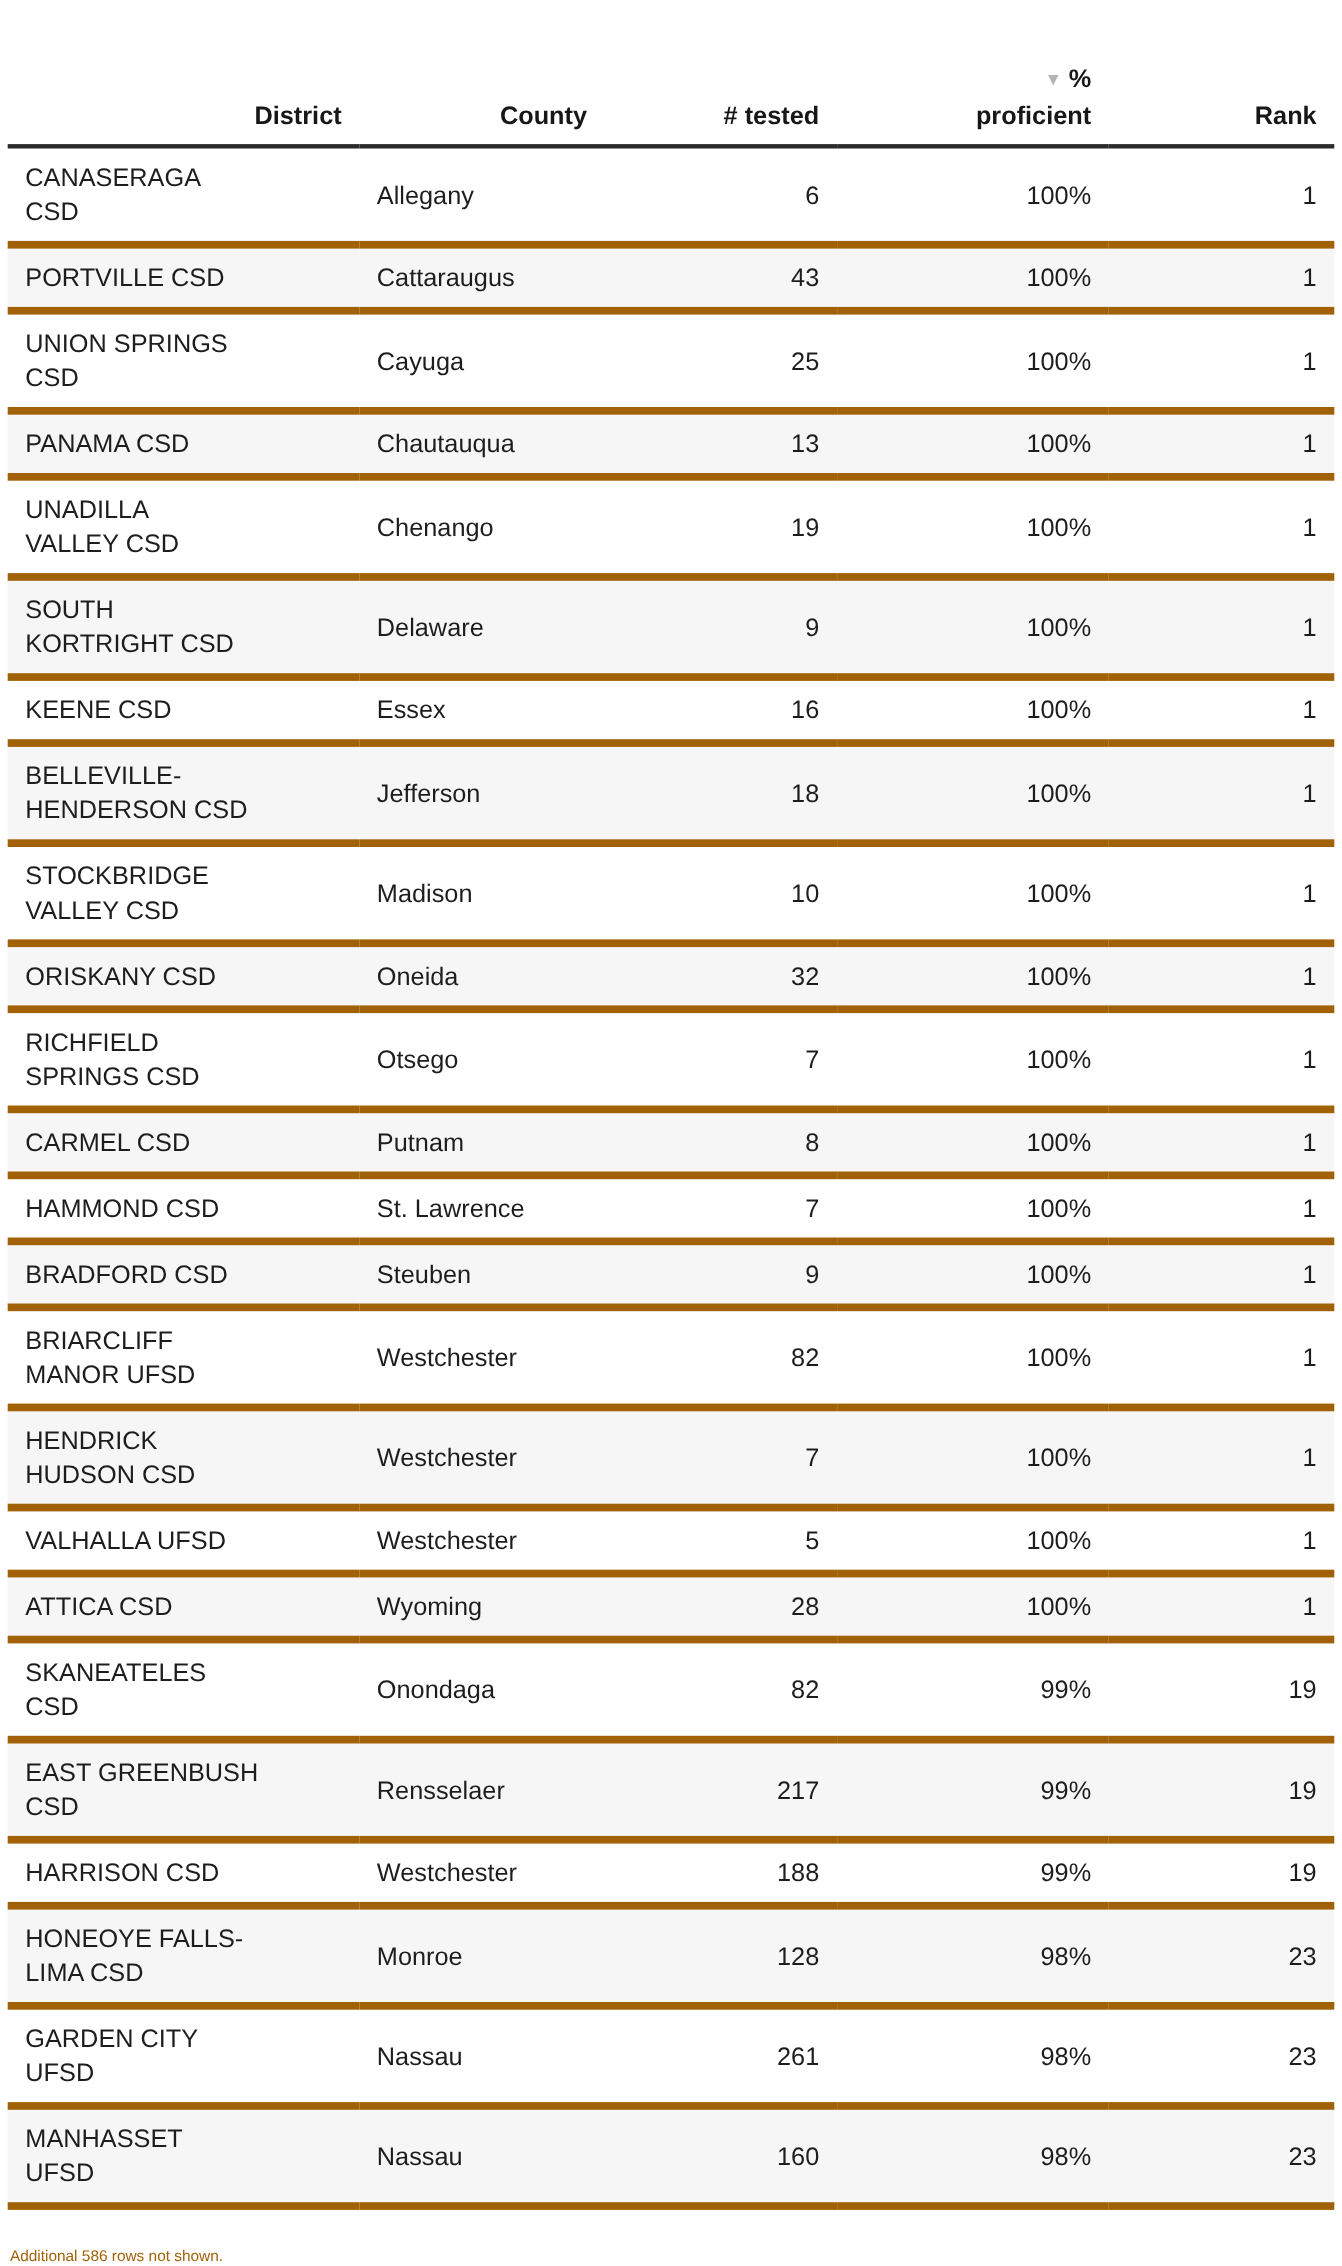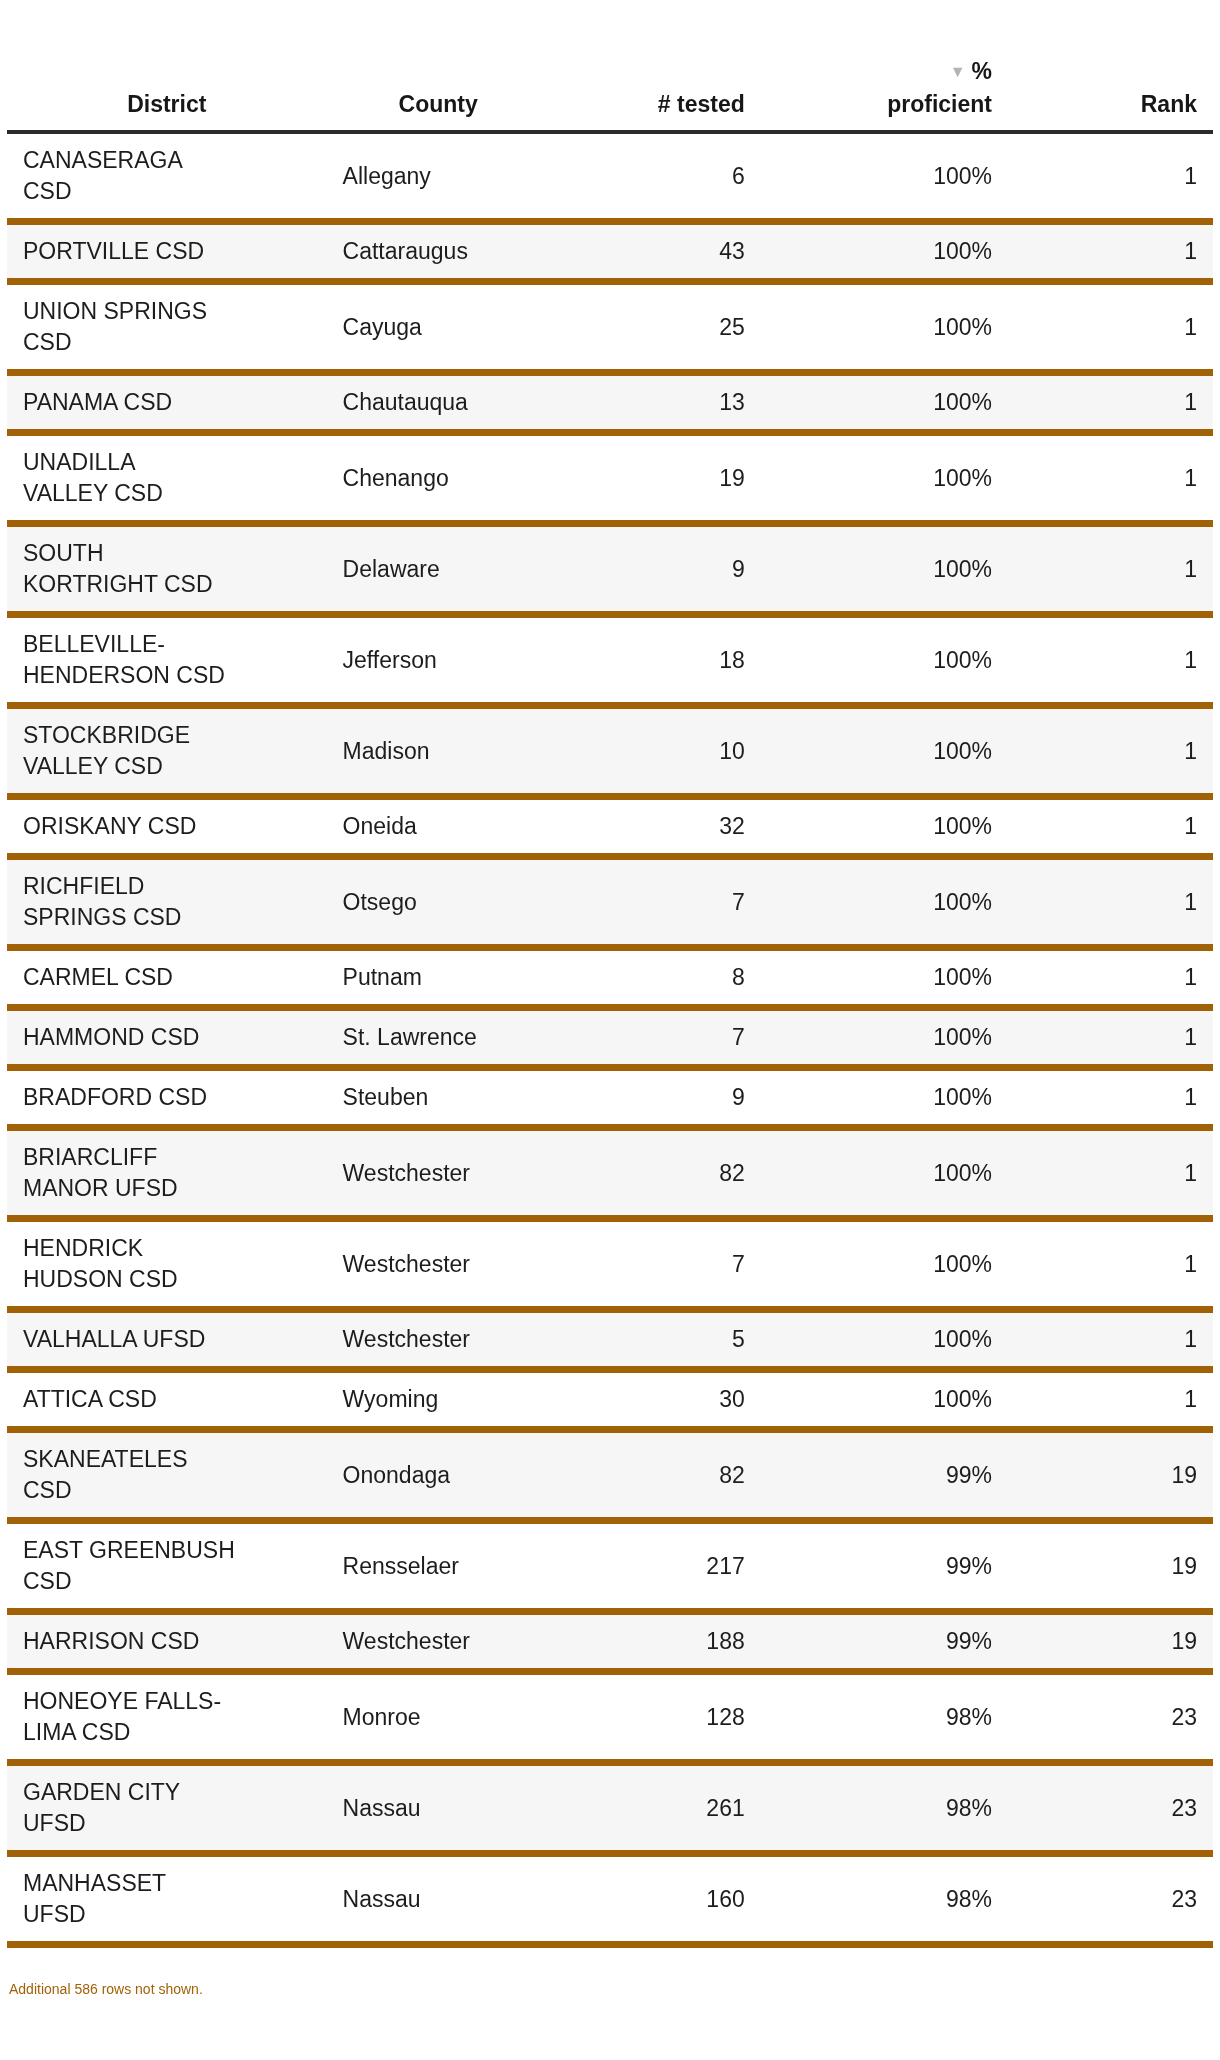--- a/index.html
+++ b/index.html
@@ -27,21 +27,21 @@
   col.c-district   { width: 26.5%; }
   col.c-county     { width: 18.5%; }
   col.c-tested     { width: 17.5%; }
   col.c-proficient { width: 20.5%; }
   col.c-rank       { width: 17%;   }
 
   thead th {
     font-weight: bold;
     color: #171717;
     vertical-align: bottom;
-    text-align: center;
+    text-align: right;
     padding: 56px 16px 10px 16px;
     border-bottom: 4px solid #2b2b2b;
     line-height: 31px;
     cursor: pointer;
   }
   thead th.num { text-align: right; }
 
   .sort-icon {
     color: #b4b4b4;
     font-size: 16px;
@@ -140,20 +140,27 @@
     </tr>
         <tr>
       <td class="district-cell">SOUTH
 KORTRIGHT CSD</td>
       <td>Delaware</td>
       <td class="num">9</td>
       <td class="num">100%</td>
       <td class="num">1</td>
     </tr>
         <tr>
+      <td class="district-cell">KEENE CSD</td>
+      <td>Essex</td>
+      <td class="num">16</td>
+      <td class="num">100%</td>
+      <td class="num">1</td>
+    </tr>
+        <tr>
       <td class="district-cell">BELLEVILLE-
 HENDERSON CSD</td>
       <td>Jefferson</td>
       <td class="num">18</td>
       <td class="num">100%</td>
       <td class="num">1</td>
     </tr>
         <tr>
       <td class="district-cell">STOCKBRIDGE
 VALLEY CSD</td>
@@ -217,21 +224,21 @@
         <tr>
       <td class="district-cell">VALHALLA UFSD</td>
       <td>Westchester</td>
       <td class="num">5</td>
       <td class="num">100%</td>
       <td class="num">1</td>
     </tr>
         <tr>
       <td class="district-cell">ATTICA CSD</td>
       <td>Wyoming</td>
-      <td class="num">30</td>
+      <td class="num">28</td>
       <td class="num">100%</td>
       <td class="num">1</td>
     </tr>
         <tr>
       <td class="district-cell">SKANEATELES
 CSD</td>
       <td>Onondaga</td>
       <td class="num">82</td>
       <td class="num">99%</td>
       <td class="num">19</td>

